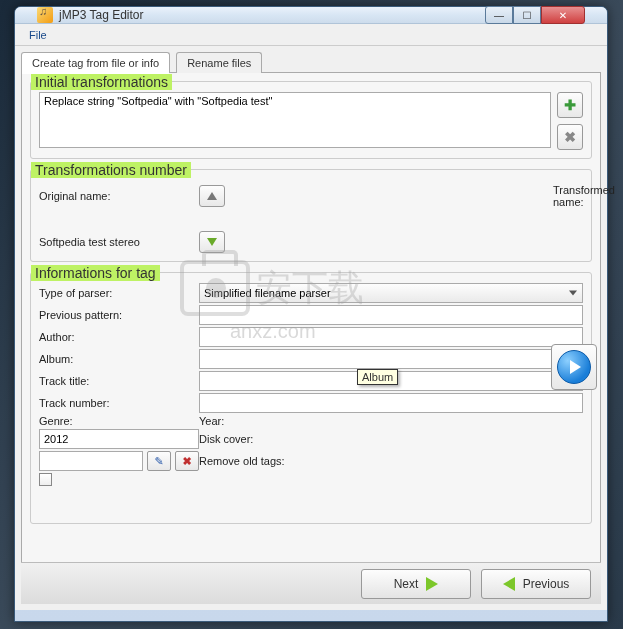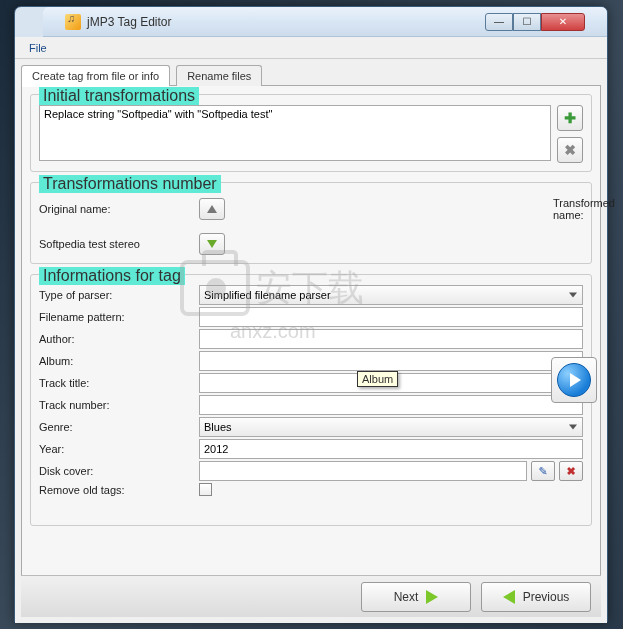--- a/index.html
+++ b/index.html
@@ -22,28 +22,27 @@
     top: 6px;
     left: 14px;
     width: 594px;
     height: 616px;
     background: linear-gradient(to bottom, #d8e4f0 0%, #c8d8ec 100%);
     border: 1px solid #3a5a7a;
     border-radius: 7px 7px 0 0;
     box-shadow: 0 0 12px rgba(0,0,0,0.5);
   }
   .titlebar {
-    height: 30px;
+    height: 17px;
     display: flex;
     align-items: center;
     padding: 0 22px;
     background: linear-gradient(to bottom, #eaf2fb 0%, #d8e6f4 50%, #cddcec 100%);
     border-radius: 6px 6px 0 0;
     border-bottom: 1px solid #b0c4d8;
-    margin-left: 28px;
   }
   .app-icon {
     width: 16px; height: 16px;
     margin-right: 6px;
     background: linear-gradient(135deg, #f9d976, #f39c12);
     border-radius: 2px;
     position: relative;
   }
   .app-icon::after {
     content:"♫"; position:absolute; top:-2px; left:2px; font-size:11px; color:#654;
@@ -117,24 +116,24 @@
   .groupbox {
     border: 1px solid #ccc;
     border-radius: 3px;
     padding: 10px 8px 8px 8px;
     margin-bottom: 10px;
     position: relative;
     background: #f6f6f6;
   }
   .groupbox > legend, .group-title {
     position: absolute;
-    top: -8px; left: 8px;
-    background: #5eead4;
+    top: -8px; left: 0;
+    background: #bef264;
     padding: 0 4px;
-    font-size: 16px;
+    font-size: 14px;
     color: #333;
   }
   .transform-row { display: flex; gap: 6px; align-items: flex-start; }
   .listbox {
     flex: 1;
     height: 56px;
     border: 1px solid #aaa;
     background: #fff;
     padding: 2px 4px;
     font-size: 11px;
@@ -148,21 +147,21 @@
     background: linear-gradient(to bottom, #fdfdfd, #e8e8e8);
     display: flex; align-items: center; justify-content: center;
     font-size: 14px;
     color: #555;
   }
   .icon-btn.add { color: #3a9a3a; font-weight: bold; }
   .icon-btn.del { color: #888; font-weight: bold; }
   .result-grid {
     display: grid;
     grid-template-columns: 160px 1fr 30px;
-    row-gap: 12px;
+    row-gap: 23px;
     align-items: center;
     margin-top: 4px;
   }
   .lbl { color: #222; font-size: 11px; }
   .val { color: #222; font-size: 11px; }
   .arrow-btn {
     width: 26px; height: 22px;
     border: 1px solid #999;
     border-radius: 3px;
     background: linear-gradient(to bottom, #fdfdfd, #e8e8e8);
@@ -363,44 +362,41 @@
       </div>
 
       <div class="groupbox" style="height:252px;">
         <div class="group-title">Informations for tag</div>
         <div class="form-grid">
           <div class="lbl">Type of parser:</div>
           <div class="combo">
               <span>Simplified filename parser</span>
             </div>
 
-          <div class="lbl">Filename pattern:</div>
+          <div class="lbl">Previous pattern:</div>
           <input class="textbox" value="" style="">
 
           <div class="lbl">Author:</div>
           <input class="textbox" value="" style="">
 
           <div class="lbl">Album:</div>
           <div style="position:relative;">
             <input class="textbox" value="" style="">
           </div>
 
           <div class="lbl">Track title:</div>
           <div style="position:relative;">
             <input class="textbox" value="" style="">
             <div class="tooltip-box" style="left:158px; top:-2px;">Album</div>
           </div>
 
           <div class="lbl">Track number:</div>
           <input class="textbox" value="" style="">
 
           <div class="lbl">Genre:</div>
-          <div class="combo">
-              <span>Blues</span>
-            </div>
 
           <div class="lbl">Year:</div>
           <input class="textbox" value="2012" style="">
 
           <div class="lbl">Disk cover:</div>
           <div class="disk-row">
             <input class="textbox" value="" style="">
             <div class="small-btn edit">
                 <span>✎</span>
               </div>

